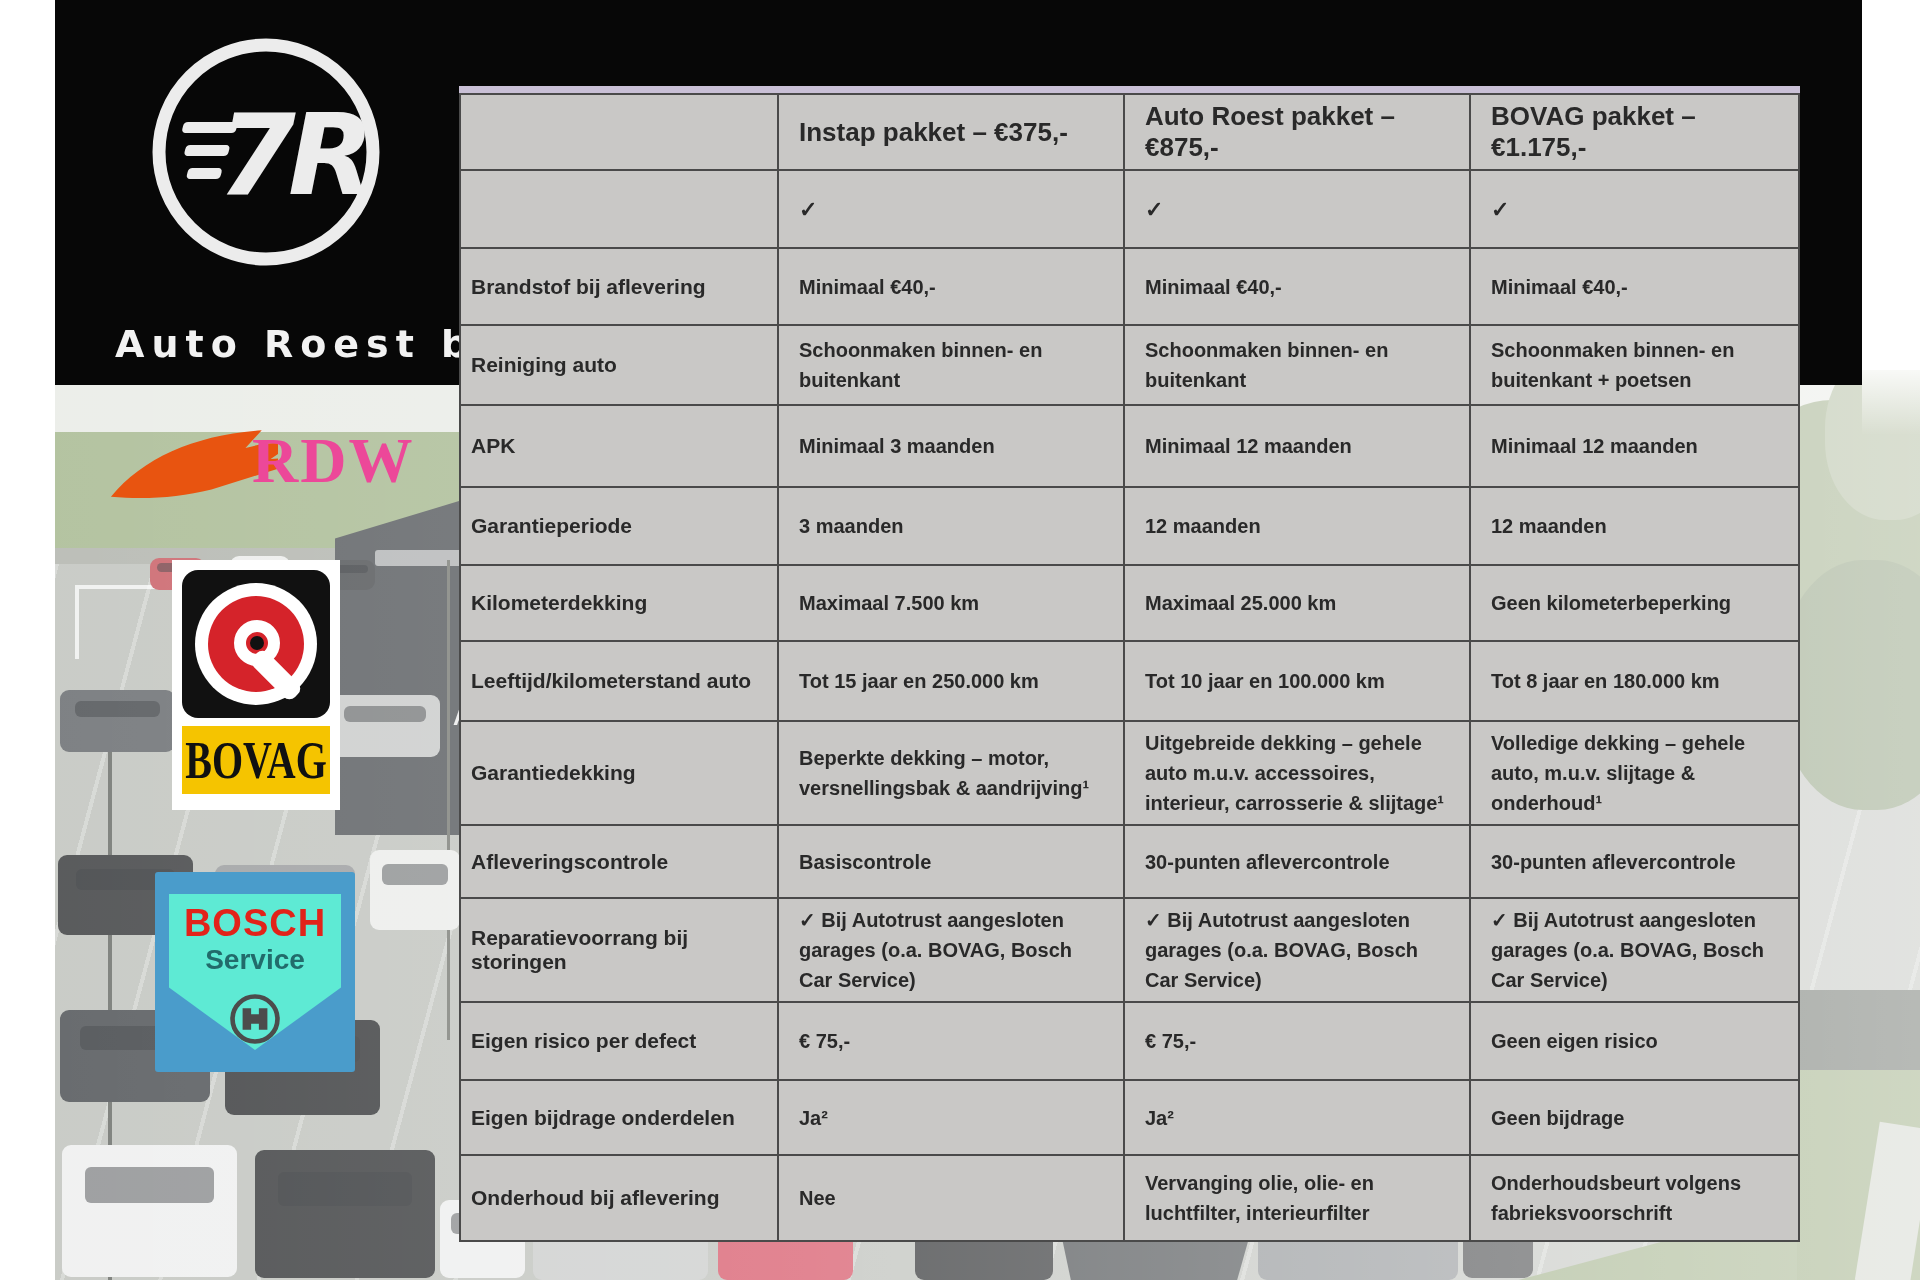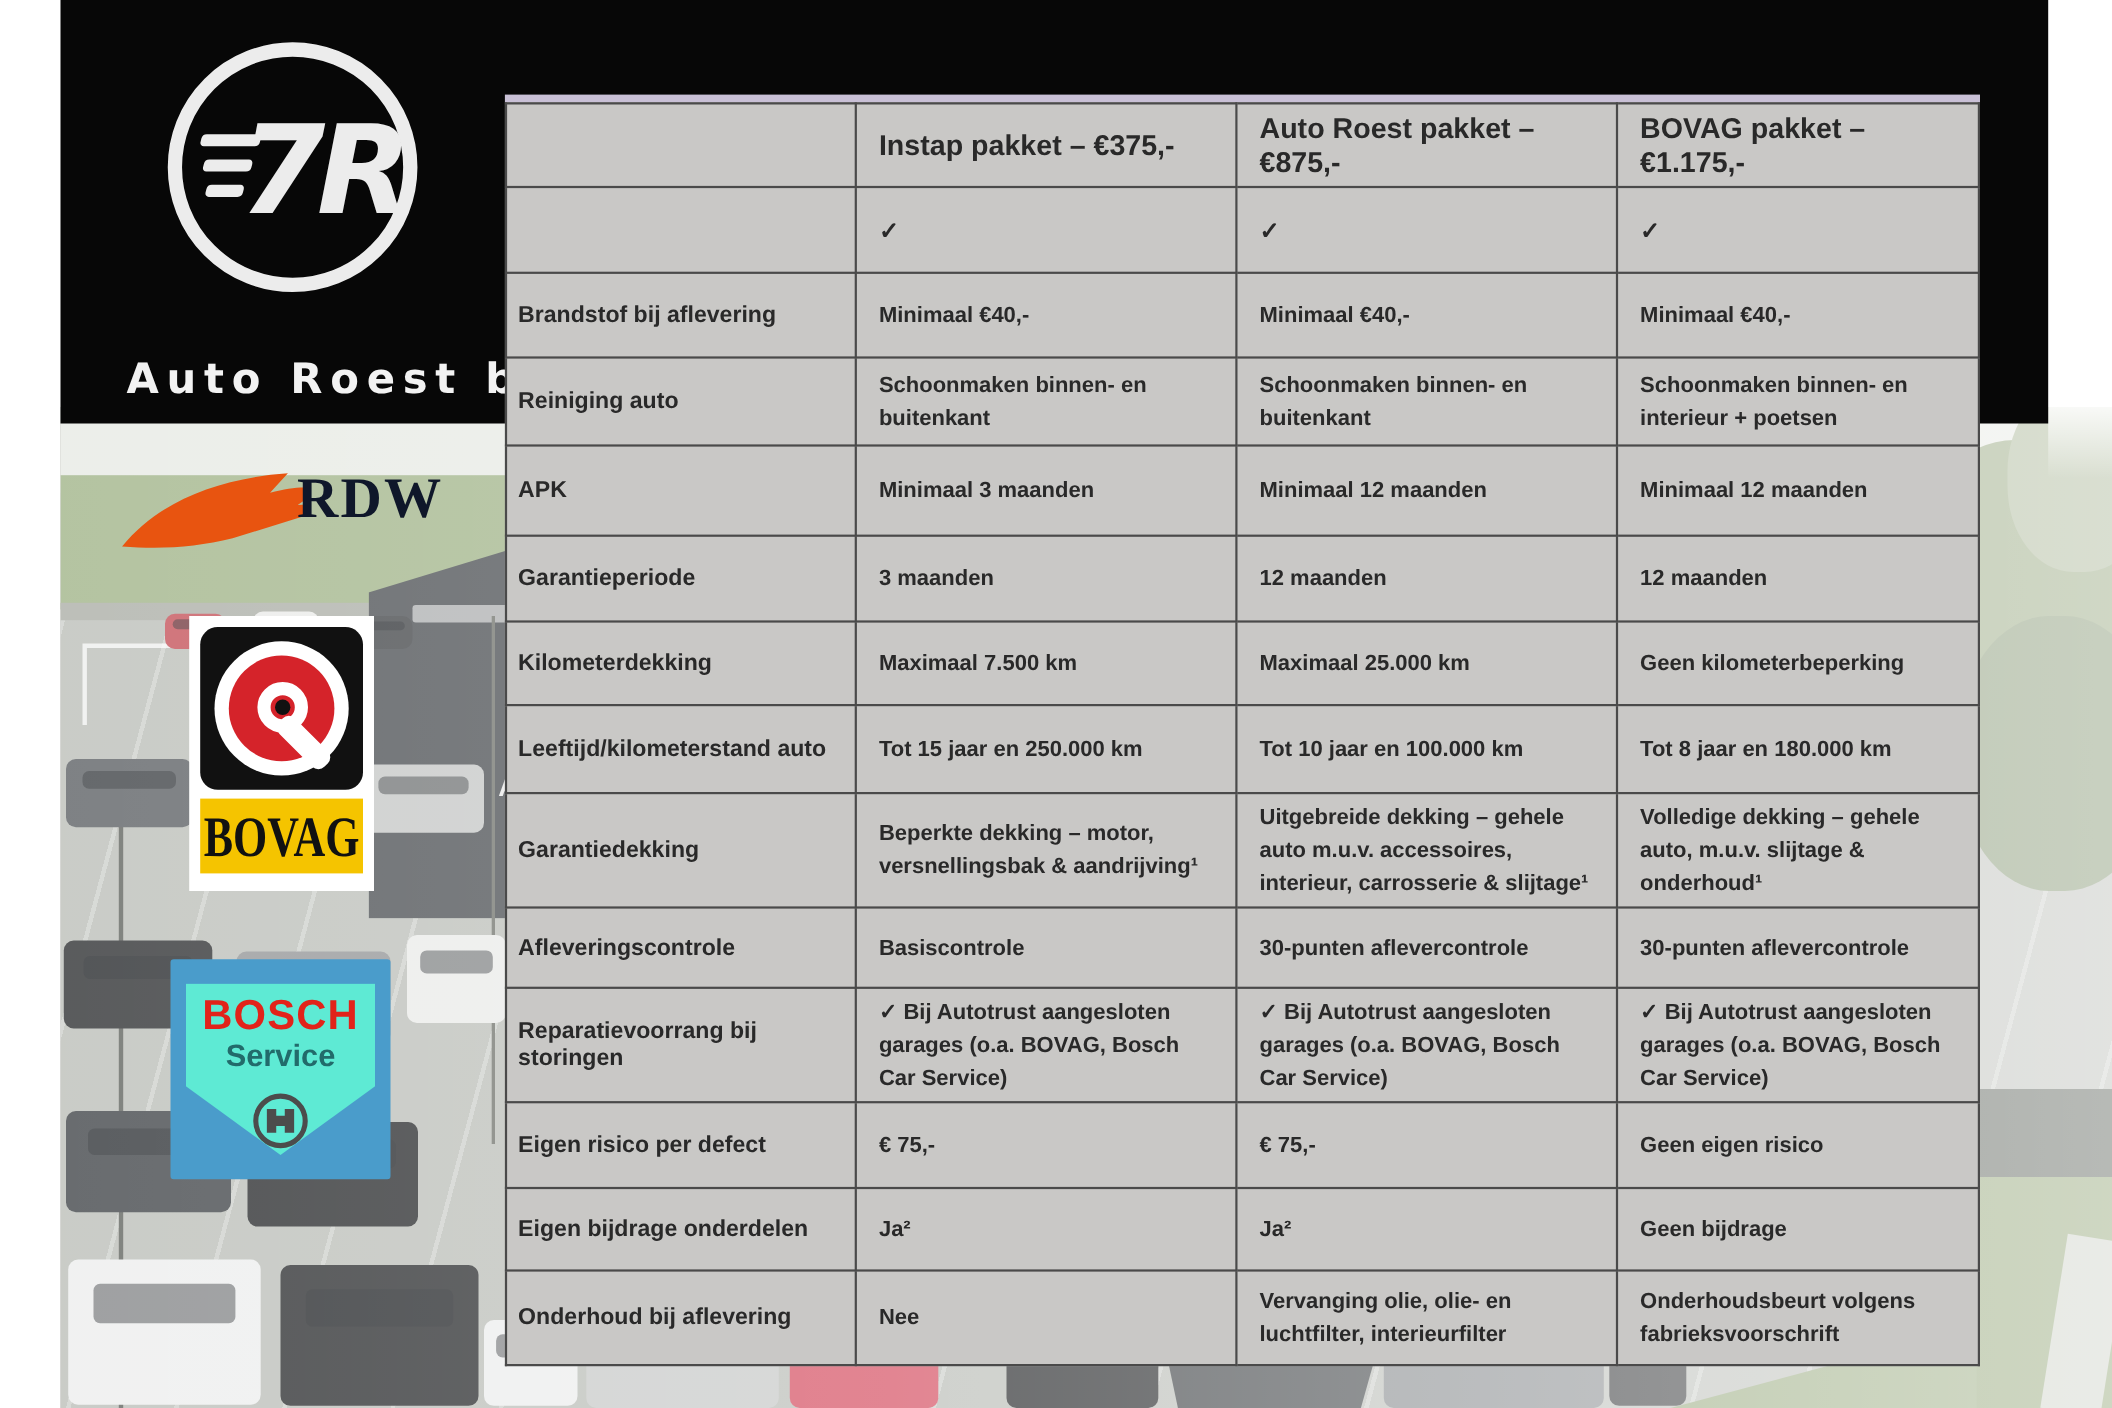--- a/index.html
+++ b/index.html
@@ -43,21 +43,21 @@
                background:linear-gradient(#ffffff 82%, rgba(255,255,255,0));}
 
   
   .banner{position:absolute;left:55px;top:0;width:1807px;height:385px;background:#070707;z-index:4;}
   .ar-logo{position:absolute;left:85px;top:26px;width:252px;height:252px;}
   .brand-text{position:absolute;left:60px;top:322px;color:#f2f2f2;font-size:38px;font-weight:700;
               letter-spacing:7px;font-family:"DejaVu Sans", sans-serif;}
 
   
   .rdw{position:absolute;left:108px;top:410px;width:310px;height:140px;z-index:5;}
-  .rdw-text{position:absolute;left:162px;top:14px;color:#0f172a;font-size:52px;font-weight:700;
+  .rdw-text{position:absolute;left:144px;top:14px;color:#ec4899;font-size:64px;font-weight:700;
             font-family:"Liberation Serif", serif;letter-spacing:2px;}
 
   
   .bovag{position:absolute;left:172px;top:560px;width:168px;height:250px;background:#ffffff;z-index:5;font-family:Liberation Serif, serif;}
   .bovag-sq{position:absolute;left:10px;top:10px;width:148px;height:148px;background:#111111;border-radius:16px;}
   .bovag-white{position:absolute;left:13px;top:13px;width:122px;height:122px;border-radius:50%;background:#ffffff;}
   .bovag-red{position:absolute;left:13px;top:13px;width:96px;height:96px;border-radius:50%;background:#d5232a;}
   .bovag-handle{position:absolute;left:84px;top:76px;width:20px;height:58px;background:#ffffff;border-radius:8px;transform:rotate(-45deg);}
   .bovag-ring{position:absolute;left:52px;top:50px;width:22px;height:22px;border:12px solid #ffffff;border-radius:50%;}
   .bovag-dot{position:absolute;left:68px;top:66px;width:14px;height:14px;background:#111111;border-radius:50%;}
@@ -211,21 +211,21 @@
       <tr class="h1">
         <td class="lbl">Brandstof bij aflevering</td>
         <td class="val">Minimaal €40,-</td>
         <td class="val">Minimaal €40,-</td>
         <td class="val">Minimaal €40,-</td>
       </tr>
       <tr class="h2">
         <td class="lbl">Reiniging auto</td>
         <td class="val">Schoonmaken binnen- en buitenkant</td>
         <td class="val">Schoonmaken binnen- en buitenkant</td>
-        <td class="val">Schoonmaken binnen- en interieur + poetsen</td>
+        <td class="val">Schoonmaken binnen- en buitenkant + poetsen</td>
       </tr>
       <tr class="h3">
         <td class="lbl">APK</td>
         <td class="val">Minimaal 3 maanden</td>
         <td class="val">Minimaal 12 maanden</td>
         <td class="val">Minimaal 12 maanden</td>
       </tr>
       <tr class="h4">
         <td class="lbl">Garantieperiode</td>
         <td class="val">3 maanden</td>

